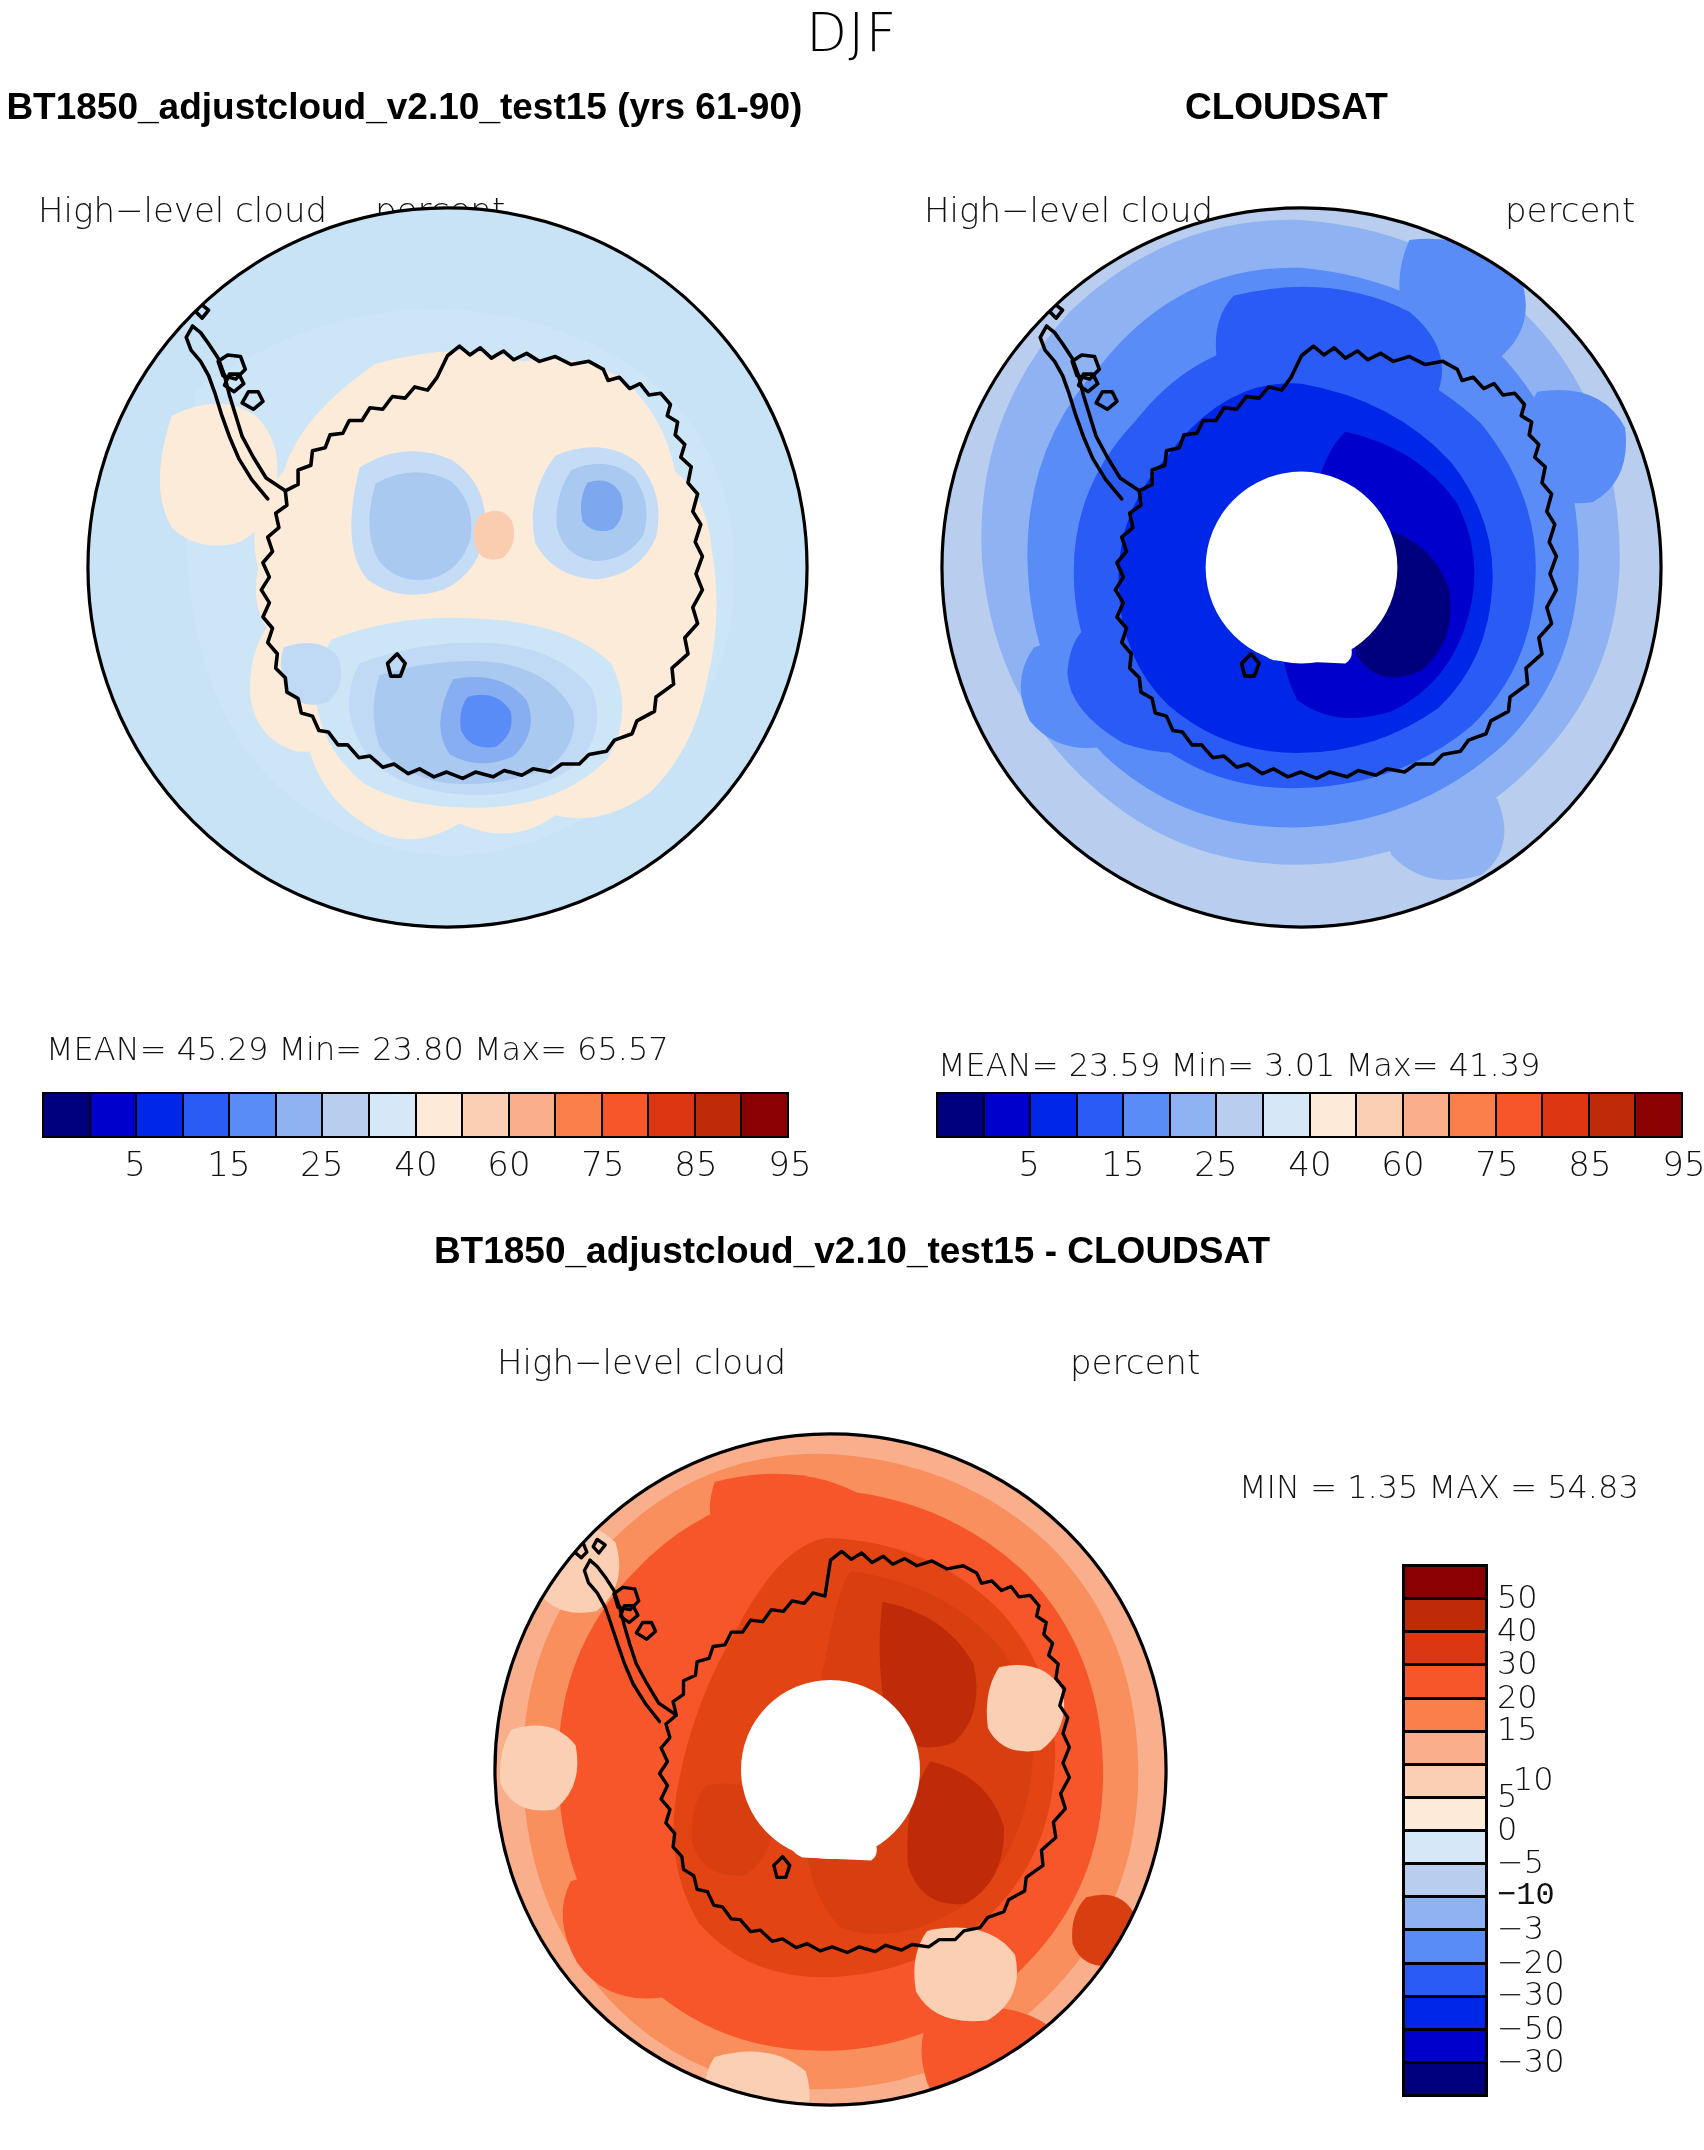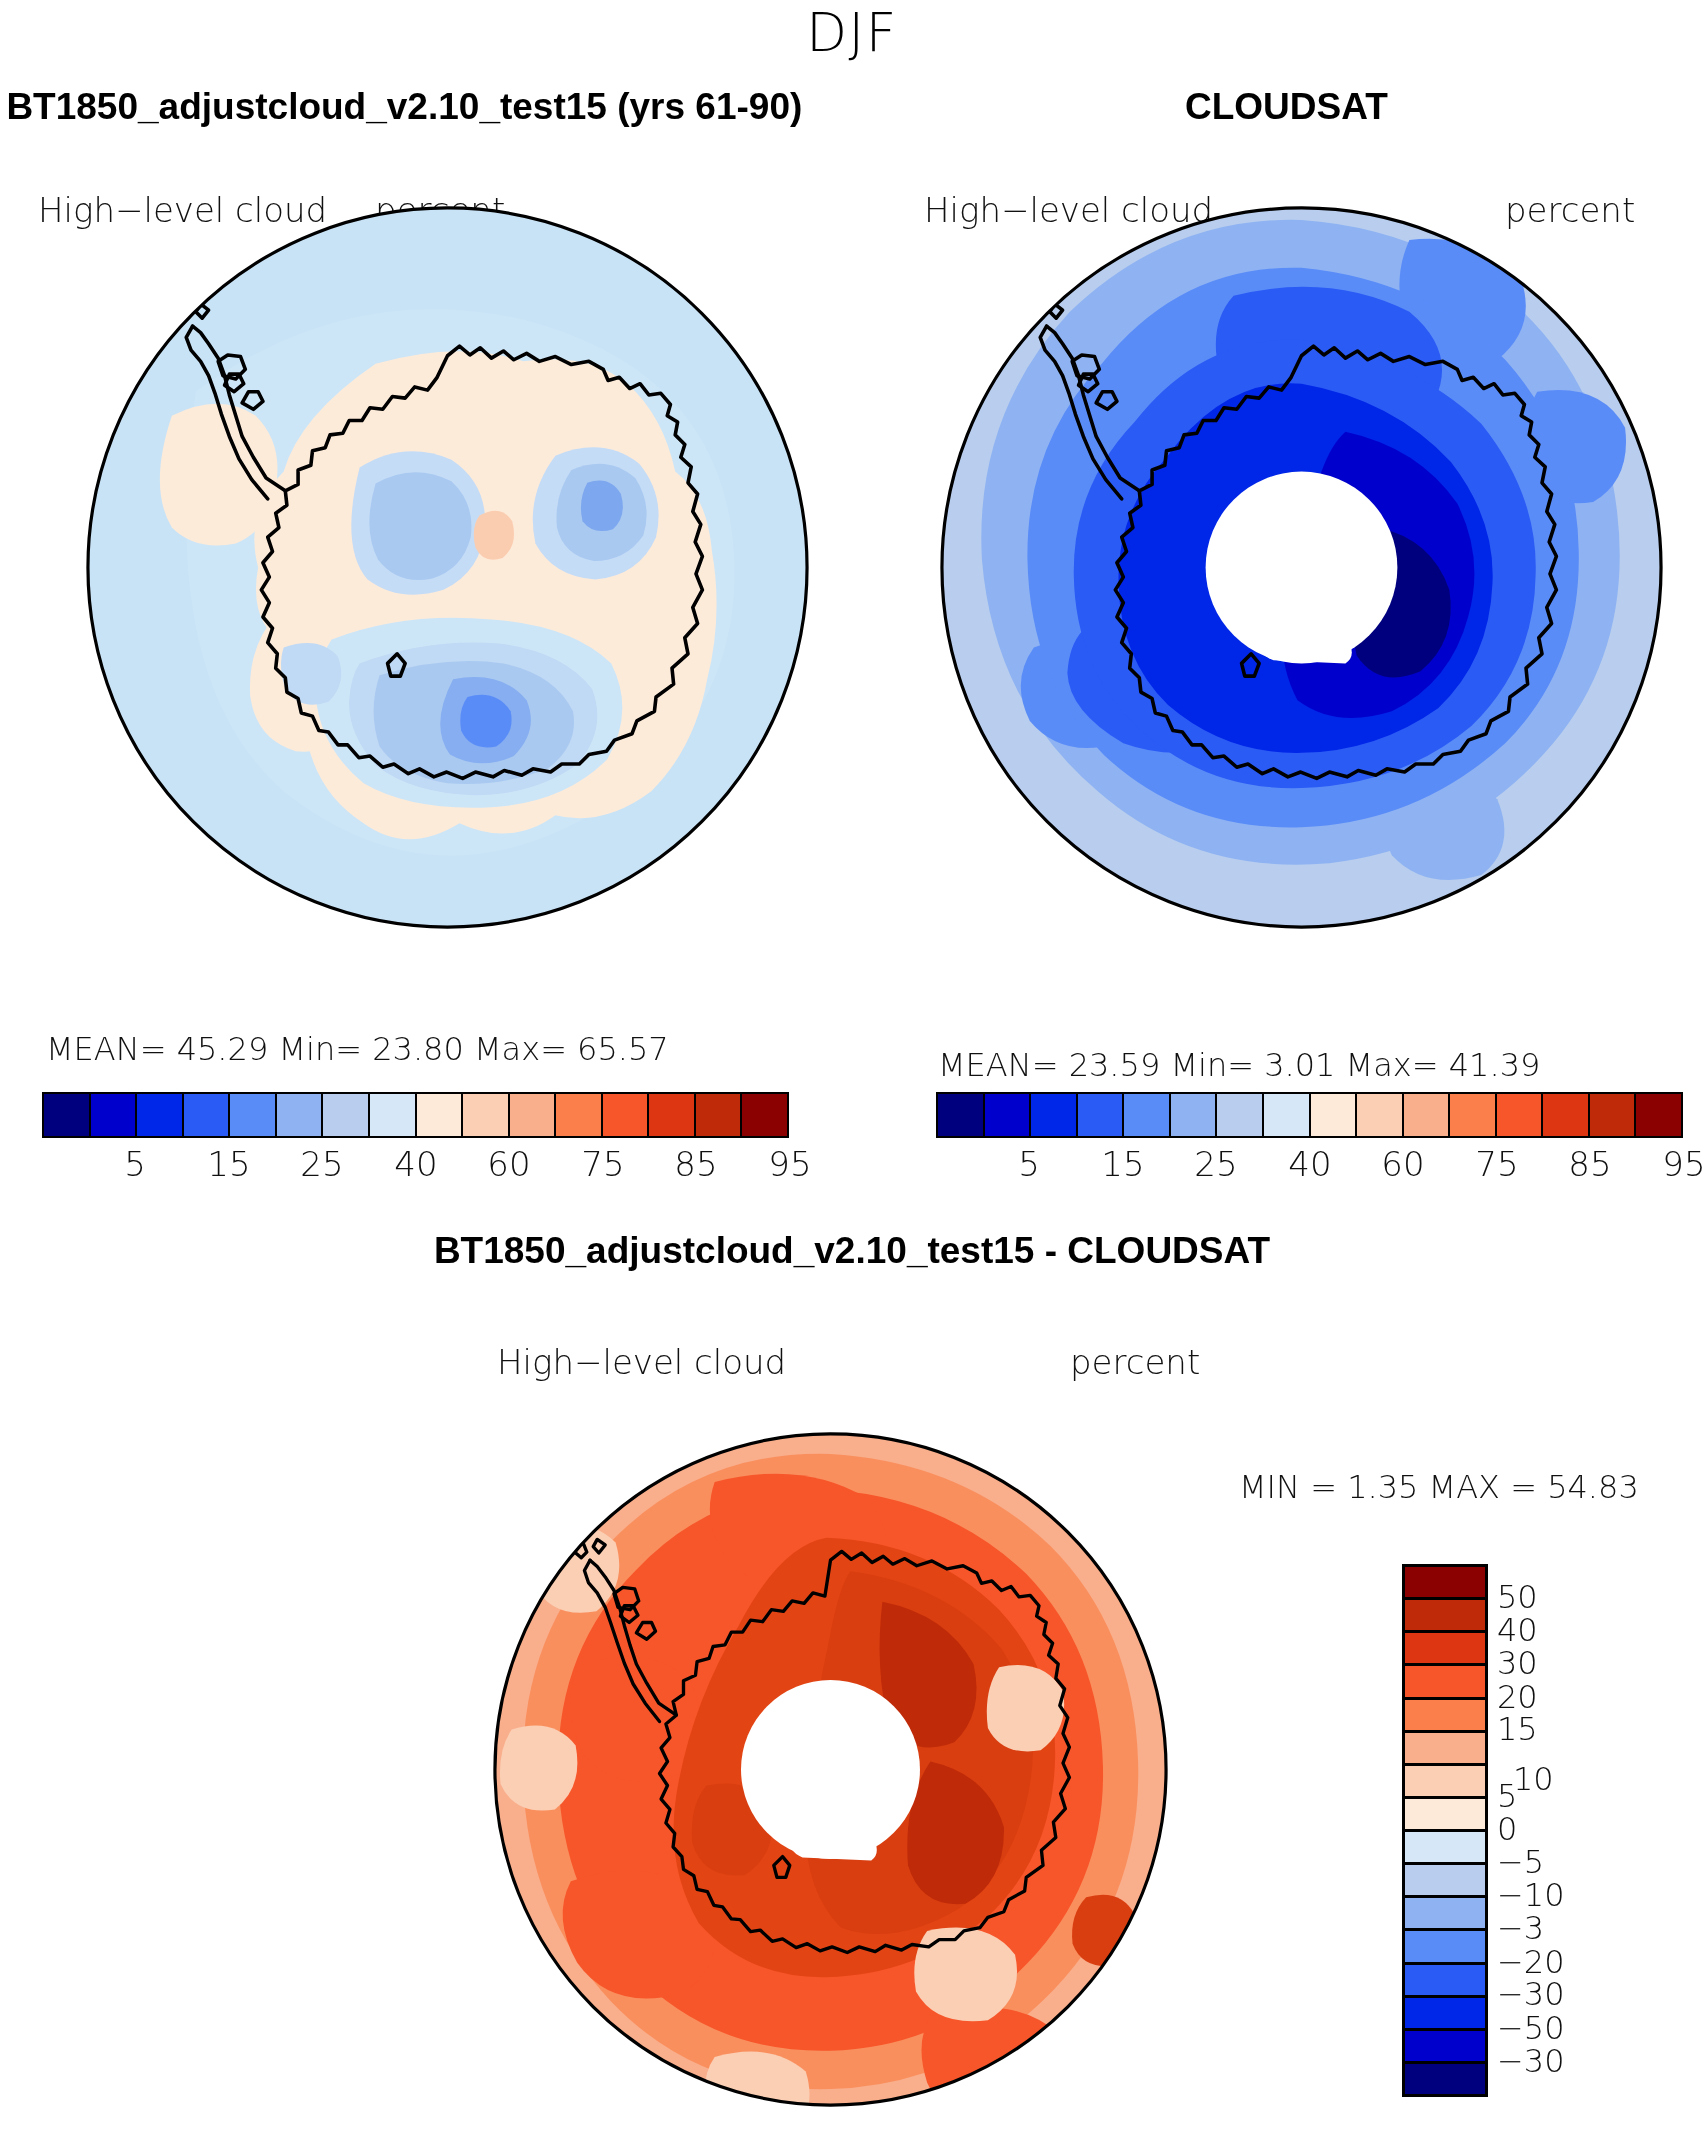--- a/index.html
+++ b/index.html
@@ -362,20 +362,20 @@
 <div class="abs" style="left:1497px;top:1564px;width:192px;height:535px;">
   <span class="vtick-lab" style="top:33px;">50</span>
   <span class="vtick-lab" style="top:66px;">40</span>
   <span class="vtick-lab" style="top:99px;">30</span>
   <span class="vtick-lab" style="top:133px;">20</span>
   <span class="vtick-lab" style="top:165px;">15</span>
   <span class="vtick-lab" style="top:215px;margin-left:16px;">10</span>
   <span class="vtick-lab" style="top:232px;">5</span>
   <span class="vtick-lab" style="top:265px;">0</span>
   <span class="vtick-lab" style="top:298px;">−5</span>
-  <span class="vtick-lab" style="top:331px;">−10</span>
+  <span class="vtick-lab" style="top:331px;font-family:Liberation Mono, monospace;">−10</span>
   <span class="vtick-lab" style="top:364px;">−3</span>
   <span class="vtick-lab" style="top:398px;">−20</span>
   <span class="vtick-lab" style="top:430px;">−30</span>
   <span class="vtick-lab" style="top:464px;">−50</span>
   <span class="vtick-lab" style="top:497px;">−30</span>
 </div>
 
 
 </body></html>

